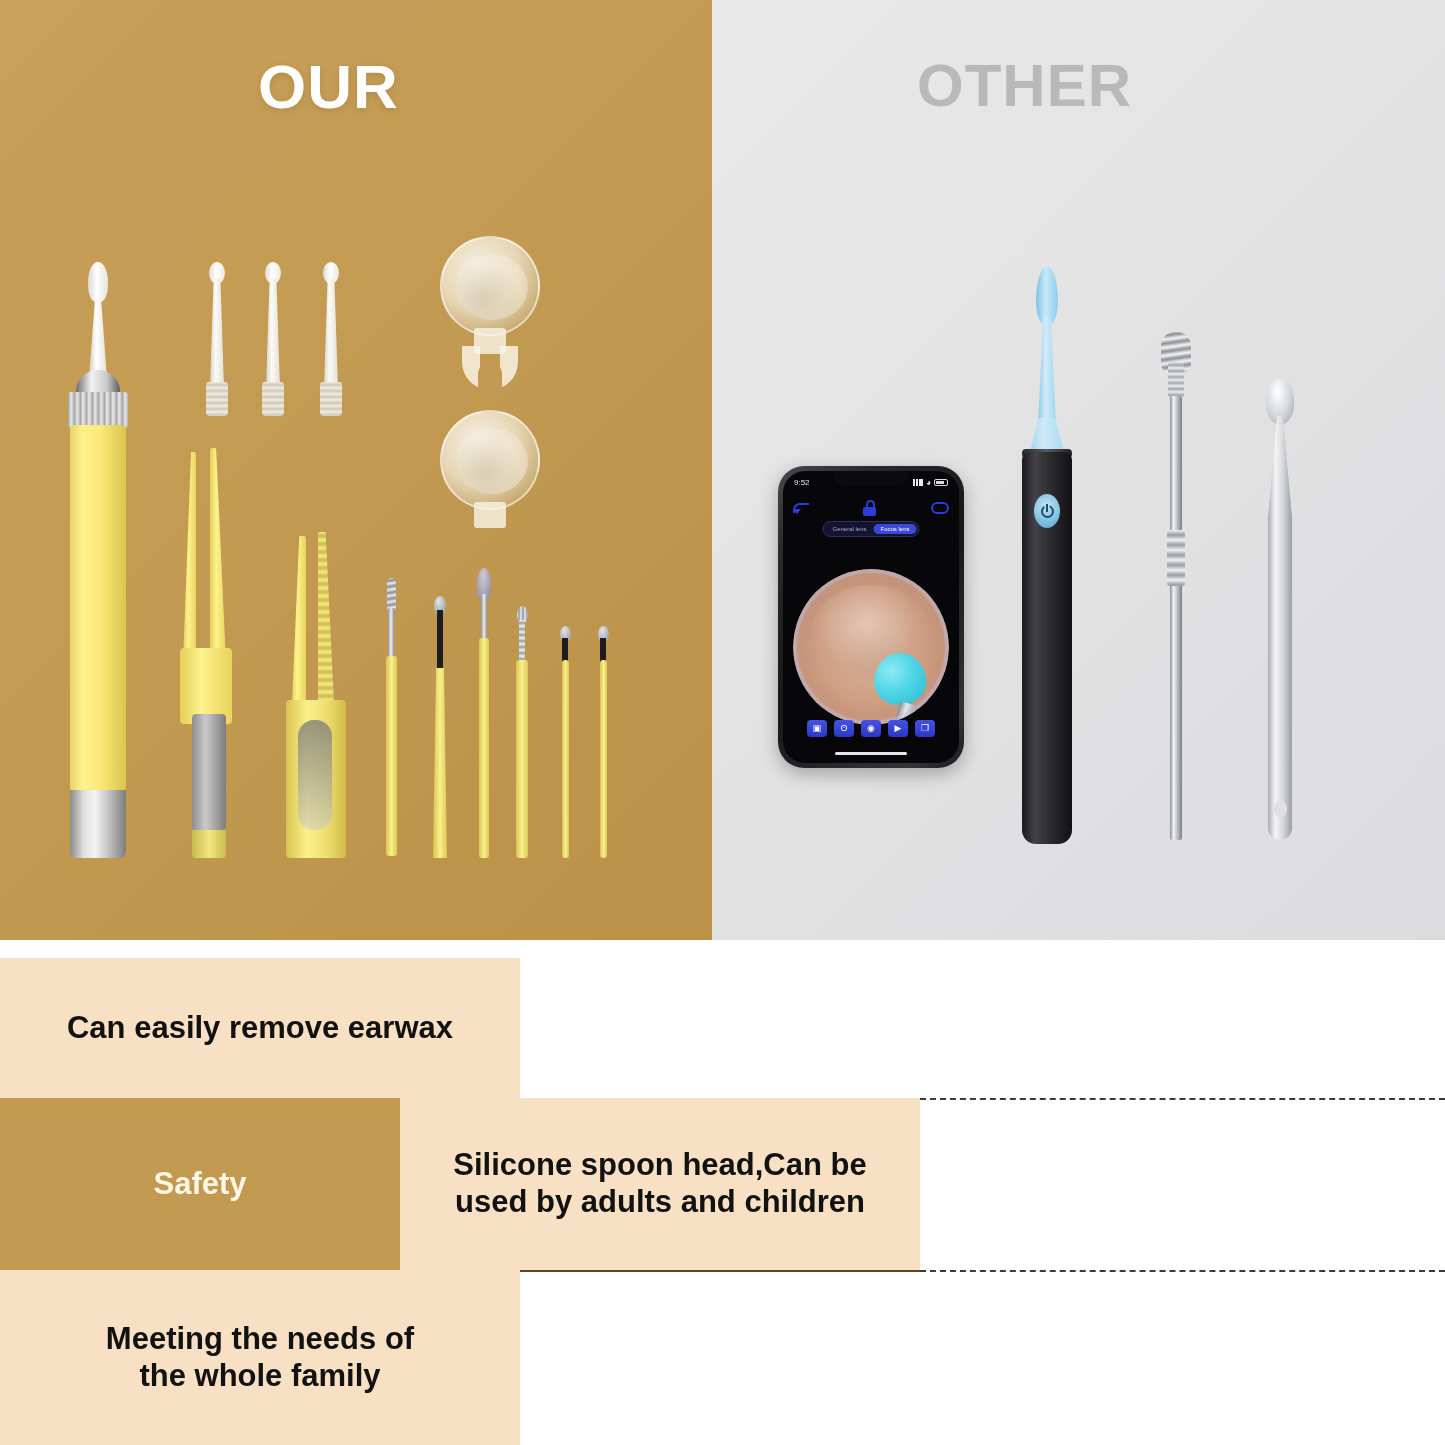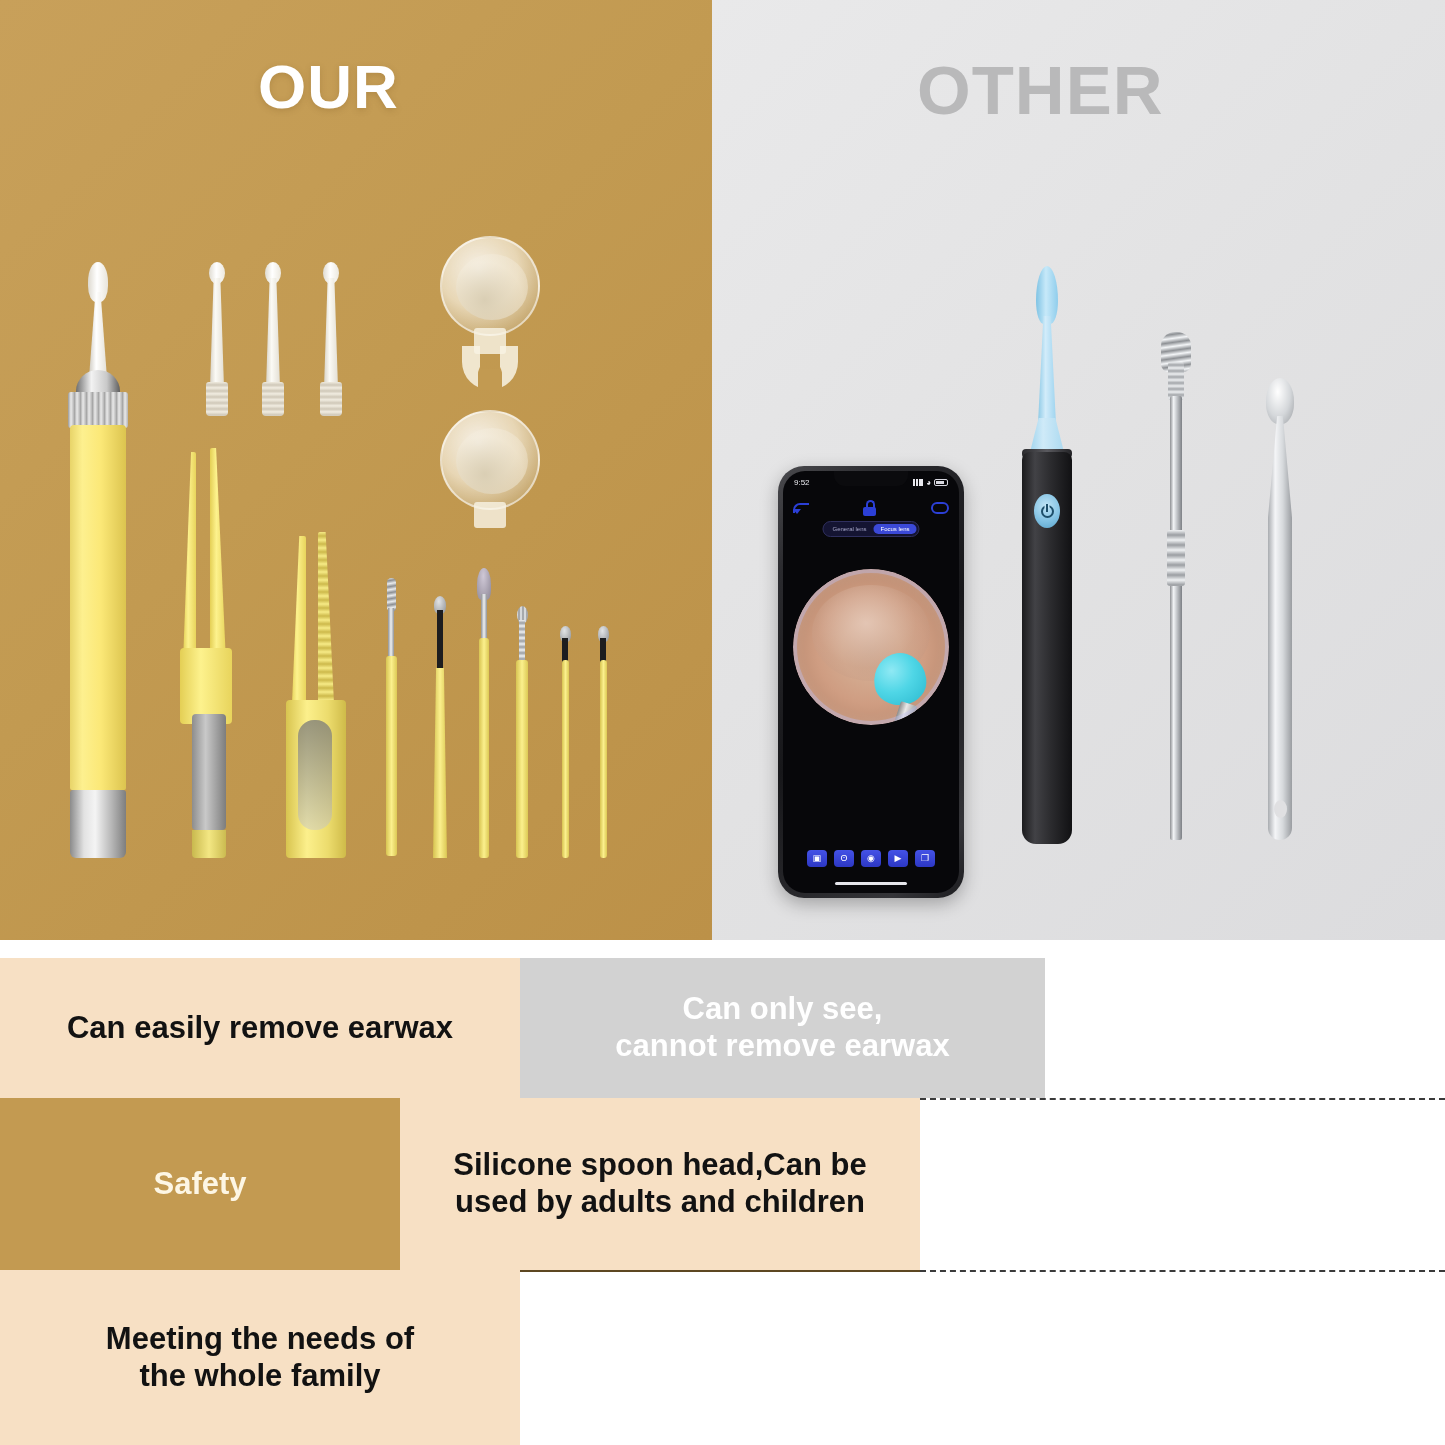--- a/index.html
+++ b/index.html
@@ -23,21 +23,21 @@
   }
   .hero-title {
     position:absolute; font-weight:bold; letter-spacing:1px;
     line-height:1; white-space:nowrap;
   }
   .title-our {
     left:258px; top:56px; font-size:62px; color:#ffffff;
     text-shadow:0 2px 6px rgba(120,85,30,.25);
   }
   .title-other {
-    left:917px; top:56px; font-size:69px; color:#b9b9ba;
+    left:917px; top:56px; font-size:60px; color:#b9b9ba;
   }
 
   
   .pen-body {
     position:absolute; left:70px; top:425px; width:56px; height:365px;
     background:linear-gradient(90deg,#e8d469 0%,#fdf08f 22%,#fbe877 55%,#dcc44f 100%);
     border-radius:4px 4px 2px 2px;
   }
   .pen-foot {
     position:absolute; left:70px; top:790px; width:56px; height:68px;
@@ -114,21 +114,21 @@
   .tw { position:absolute; }
   .tw .arm {
     position:absolute; background:linear-gradient(90deg,#e4cf55 0%,#fdf28d 40%,#e8d45c 100%);
   }
 
   
   .mini { position:absolute; }
 
   
   .phone {
-    position:absolute; left:778px; top:466px; width:186px; height:432px;
+    position:absolute; left:778px; top:466px; width:186px; height:302px;
     border-radius:26px;
     background:linear-gradient(135deg,#4a4a4e 0%,#2a2a2e 18%,#17171a 50%,#343438 88%,#1d1d20 100%);
     padding:5px; box-shadow:0 6px 18px rgba(0,0,0,.28);
   }
   .phone-screen {
     position:relative; width:100%; height:100%; border-radius:22px;
     background:#07070a; overflow:hidden;
   }
   .notch {
     position:absolute; left:50%; transform:translateX(-50%); top:0;
@@ -539,21 +539,20 @@
       <div class="scoop-head"></div>
       <div class="scoop-handle"></div>
       <div class="scoop-hole"></div>
     </div>
   </div>
 
   <div class="table">
 
     <div class="trow r1">
       <div class="cell c-left">Can easily remove earwax</div>
-      <div class="cell c-right">Can only see,<br>cannot remove earwax</div>
     </div>
 
     <div class="divider">
       <span class="dl"></span>
       <span class="dm"></span>
       <span class="dr"></span>
     </div>
 
     <div class="trow r2">
       <div class="cell c-mid">Safety</div>

